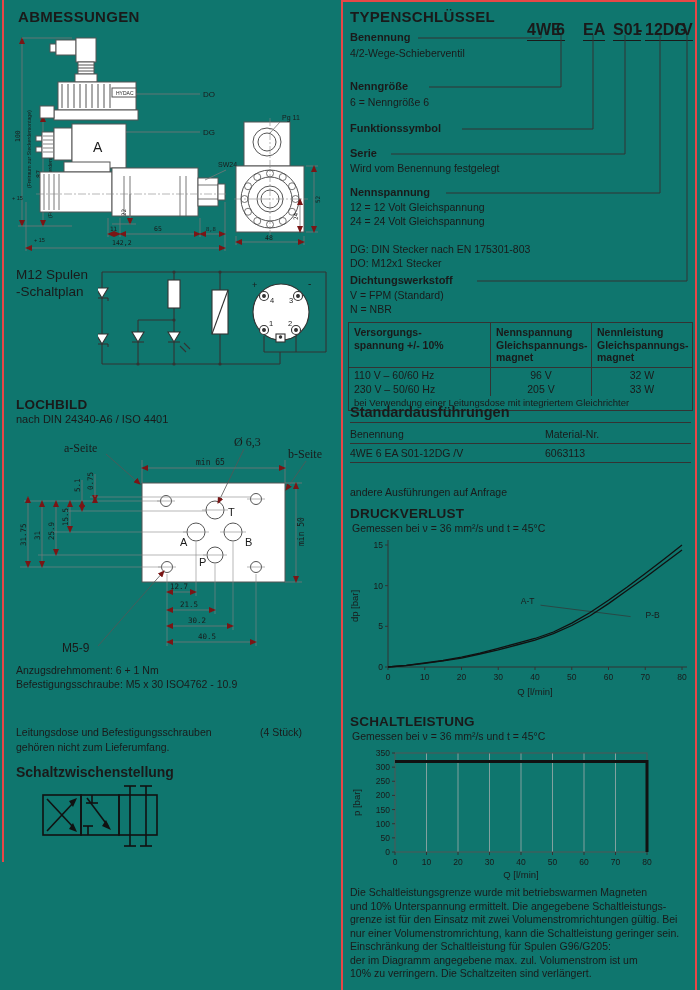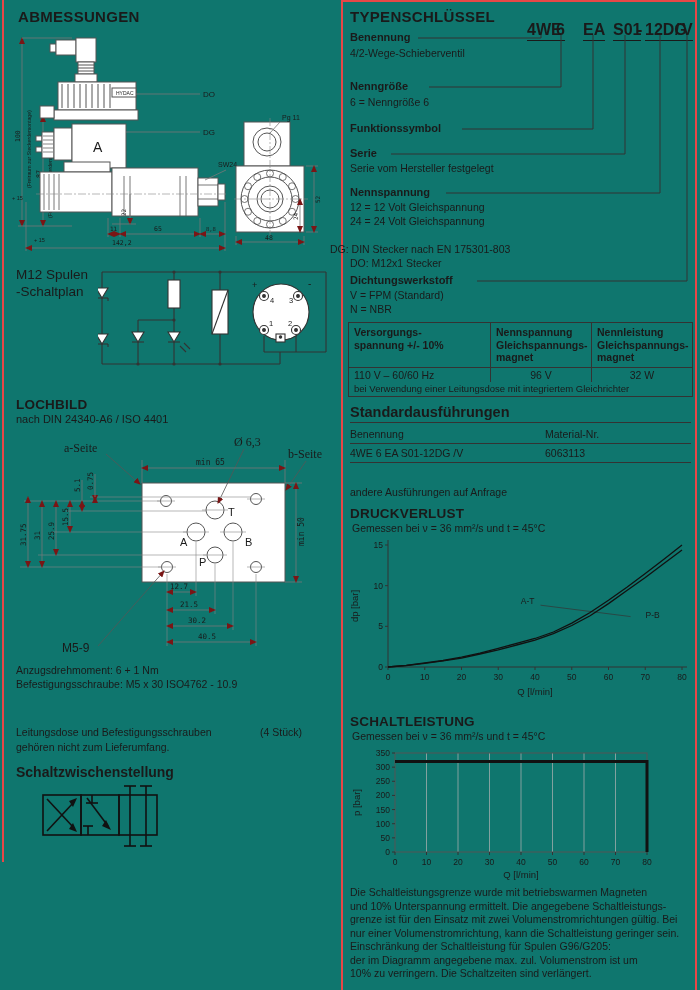--- a/index.html
+++ b/index.html
@@ -409,25 +409,25 @@
   <span class="code-seg ul" style="left:645px;top:21px;">12DG</span>
   <span class="code-seg" style="left:675px;top:21px;">/</span>
   <span class="code-seg ul" style="left:682px;top:21px;">V</span>
 
   <div class="abs lbl-b" style="left:350px;top:31px;">Benennung</div>
   <div class="abs body-t" style="left:350px;top:47px;">4/2-Wege-Schieberventil</div>
   <div class="abs lbl-b" style="left:350px;top:80px;">Nenngröße</div>
   <div class="abs body-t" style="left:350px;top:96px;">6 = Nenngröße 6</div>
   <div class="abs lbl-b" style="left:350px;top:122px;">Funktionssymbol</div>
   <div class="abs lbl-b" style="left:350px;top:147px;">Serie</div>
-  <div class="abs body-t" style="left:350px;top:162px;">Serie vom Hersteller festgelegt</div>
+  <div class="abs body-t" style="left:350px;top:162px;">Wird vom Benennung festgelegt</div>
   <div class="abs lbl-b" style="left:350px;top:186px;">Nennspannung</div>
   <div class="abs body-t" style="left:350px;top:201px;">12 = 12 Volt Gleichspannung</div>
   <div class="abs body-t" style="left:350px;top:215px;">24 = 24 Volt Gleichspannung</div>
-  <div class="abs body-t" style="left:330px;top:243px;">DG: DIN Stecker nach EN 175301-803</div>
+  <div class="abs body-t" style="left:350px;top:243px;">DG: DIN Stecker nach EN 175301-803</div>
   <div class="abs body-t" style="left:350px;top:257px;">DO: M12x1 Stecker</div>
   <div class="abs lbl-b" style="left:350px;top:274px;">Dichtungswerkstoff</div>
   <div class="abs body-t" style="left:350px;top:289px;">V = FPM (Standard)</div>
   <div class="abs body-t" style="left:350px;top:303px;">N = NBR</div>
 
   <svg class="abs" style="left:345px;top:0;pointer-events:none;" width="352" height="320" viewBox="0 0 352 320">
     <g stroke="#333" stroke-width="1" fill="none">
       <polyline points="73,38 196,38 196,35"></polyline>
       <polyline points="84,87 216,87 216,35"></polyline>
       <polyline points="117,129 248,129 248,35"></polyline>
@@ -454,20 +454,25 @@
           <th class="preline">Nennleistung
 Gleichspannungs-
 magnet</th>
         </tr>
       </thead>
       <tbody>
         <tr>
           <td>110 V – 60/60 Hz</td>
           <td class="c">96 V</td>
           <td class="c">32 W</td>
+        </tr>
+        <tr>
+          <td>230 V – 50/60 Hz</td>
+          <td class="c">205 V</td>
+          <td class="c">33 W</td>
         </tr>
         <tr>
           <td class="foot" colspan="3">bei Verwendung einer Leitungsdose mit integriertem Gleichrichter</td>
         </tr>
       </tbody>
     </table>
   </div>
 
   <div class="abs" style="left:350px;top:404px;font-weight:bold;font-size:14.5px;width:341px;border-bottom:1.5px solid #333;padding-bottom:2px;">Standardausführungen</div>
   <div class="std-row" style="top:425px;">

